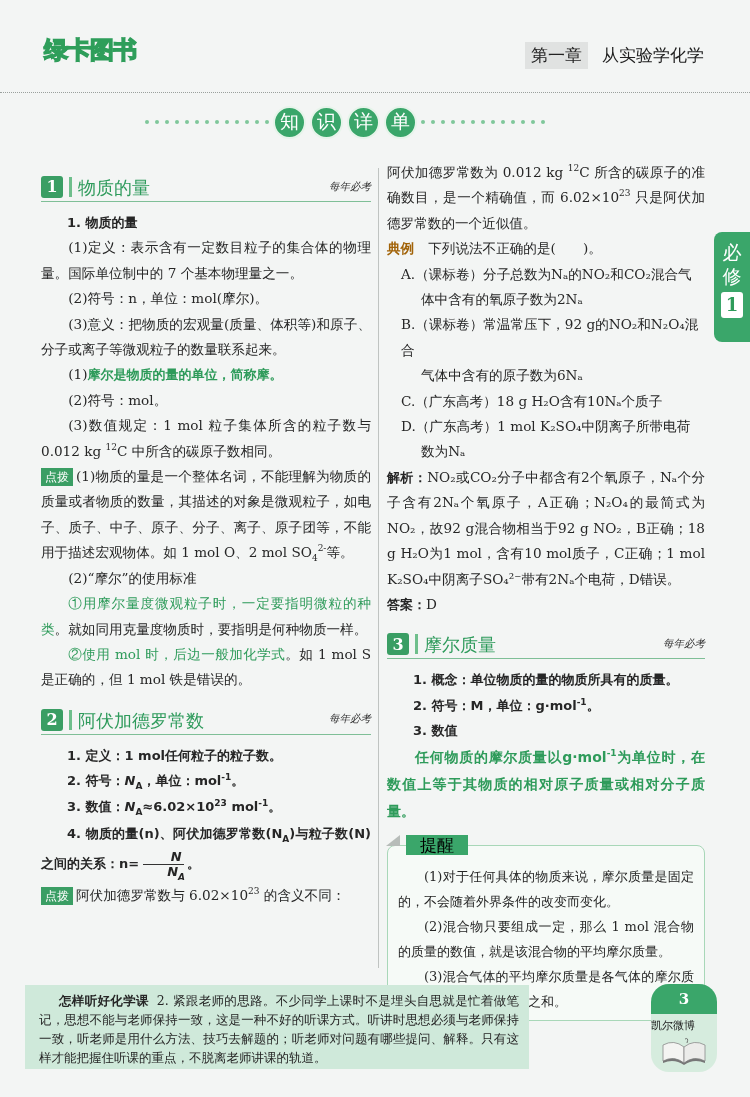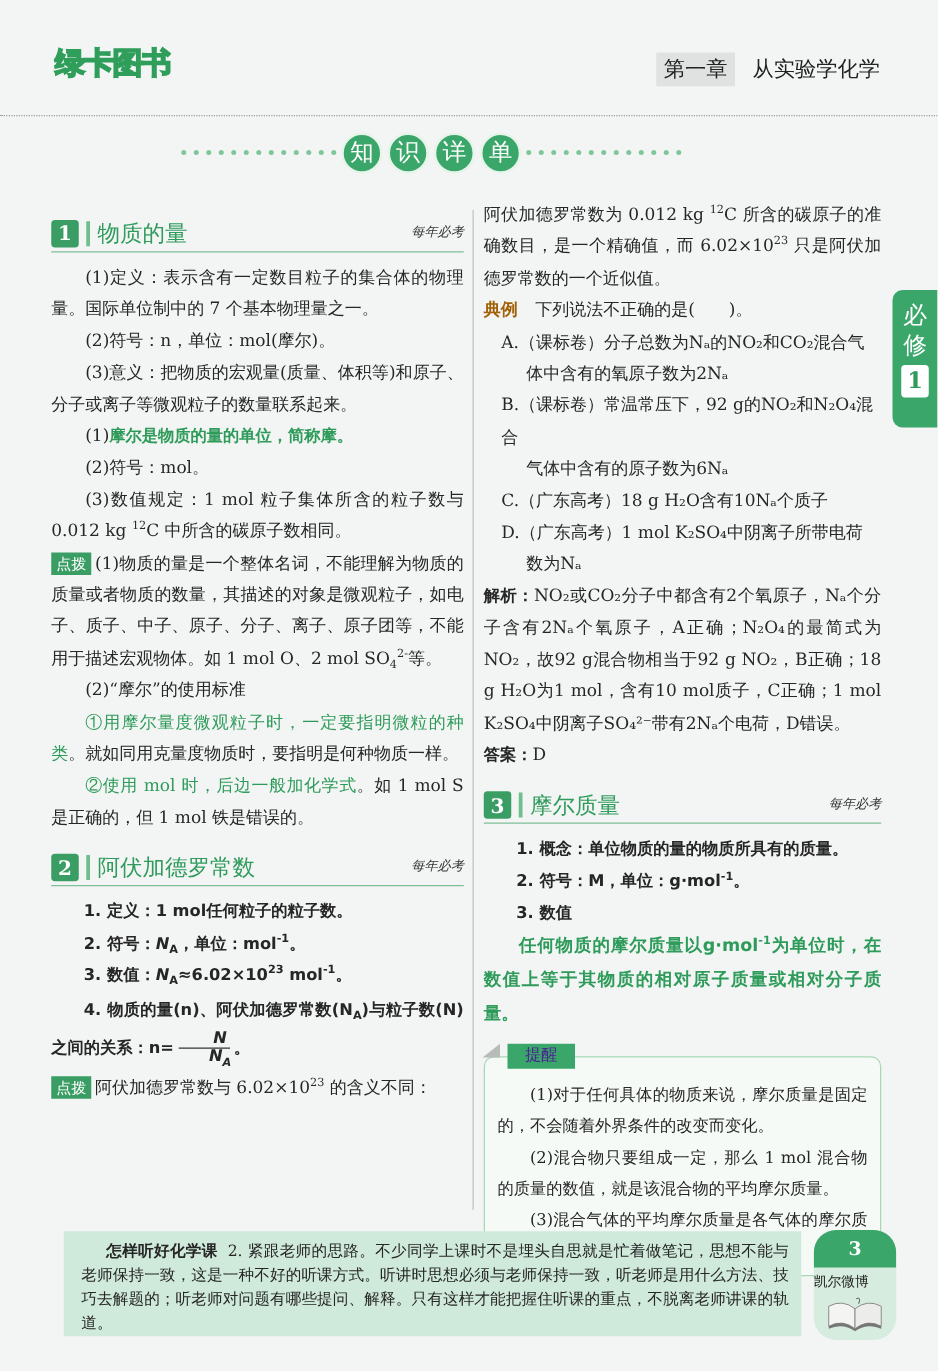--- a/index.html
+++ b/index.html
@@ -90,22 +90,22 @@
   .frac .num { border-bottom: 1px solid #333; padding: 0 2px; }
 
   
   .remind {
     margin-top: 20px; position: relative;
     border: 1px solid #a8d7b8; border-radius: 8px;
     padding: 18px 10px 6px 10px; background: #f6faf7;
   }
   .remind-tag {
     position: absolute; left: 18px; top: -11px;
-    background: #3aa66a; color: #4c1d95;
-    font-family: "DejaVu Sans", sans-serif; font-size: 13px;
+    background: #3aa66a; color: #000000;
+    font-family: "DejaVu Sans", sans-serif; font-size: 17px;
     padding: 0 14px; line-height: 20px;
   }
   .remind-corner { position: absolute; left: -2px; top: -11px; width: 0; height: 0;
     border-left: 14px solid transparent; border-bottom: 11px solid #b7bcb9; }
   .remind .p { font-size: 13px; line-height: 25px; }
 
   
   .side-tab {
     position: absolute; right: 0; top: 232px; width: 36px; height: 110px;
     background: #3aa66a; border-radius: 8px 0 0 8px;
@@ -113,21 +113,21 @@
     color: #fff; font-family: "DejaVu Sans", sans-serif; font-size: 19px; line-height: 24px;
   }
   .side-tab .vol {
     margin-top: 4px; width: 22px; height: 26px; background: #fff; color: #2e9b5a;
     border-radius: 3px; display: flex; align-items: center; justify-content: center;
     font-family: "DejaVu Serif", serif; font-weight: bold; font-size: 18px;
   }
 
   
   .footer {
-    position: absolute; left: 51px; top: 985px; width: 590px; height: 84px;
+    position: absolute; left: 25px; top: 985px; width: 504px; height: 84px;
     background: #cfe9da; padding: 6px 10px 0 14px;
     font-size: 12.5px; line-height: 19px; text-align: justify;
   }
   .footer .ftitle { font-family: "DejaVu Sans", sans-serif; font-weight: bold; margin-left: 1.6em; margin-right: 8px; }
   .page-badge {
     position: absolute; left: 651px; top: 984px; width: 66px; height: 88px;
     border-radius: 18px 18px 18px 18px; overflow: hidden; background: #d6ecde;
   }
   .page-badge .pnum {
     background: #3aa66a; color: #fff; text-align: center; height: 30px; line-height: 30px;
@@ -189,20 +189,21 @@
 
   <div class="col col-left">
 
     <div class="sec-head">
       <div class="sec-num">1</div>
       <div class="sec-bar"></div>
       <div class="sec-title">物质的量</div>
       <div class="sec-tag">每年必考</div>
     </div>
 
+    <div class="p b">1. 物质的量</div>
     <div class="p">(1)定义：表示含有一定数目粒子的集合体的物理量。国际单位制中的 7 个基本物理量之一。</div>
     <div class="p">(2)符号：n，单位：mol(摩尔)。</div>
     <div class="p">(3)意义：把物质的宏观量(质量、体积等)和原子、分子或离子等微观粒子的数量联系起来。</div>
     <div class="p"><span>(1)</span><span class="greenb">摩尔是物质的量的单位，简称摩。</span></div>
     <div class="p">(2)符号：mol。</div>
     <div class="p"><span>(3)数值规定：1 mol 粒子集体所含的粒子数与 0.012 kg </span><sup>12</sup><span>C 中所含的碳原子数相同。</span></div>
 
     <div class="p-noind">
       <span class="tip">点拨</span><span>(1)物质的量是一个整体名词，不能理解为物质的质量或者物质的数量，其描述的对象是微观粒子，如电子、质子、中子、原子、分子、离子、原子团等，不能用于描述宏观物体。如 1 mol O、2 mol SO</span><sub>4</sub><sup>2-</sup><span>等。</span>
     </div>

